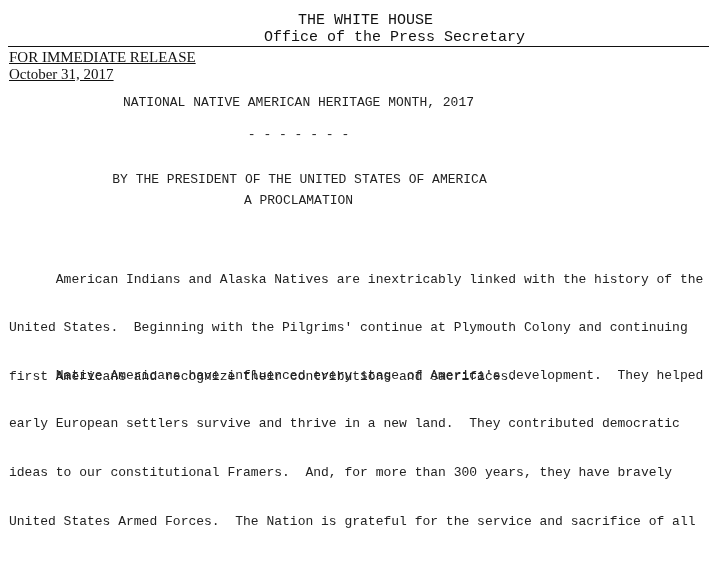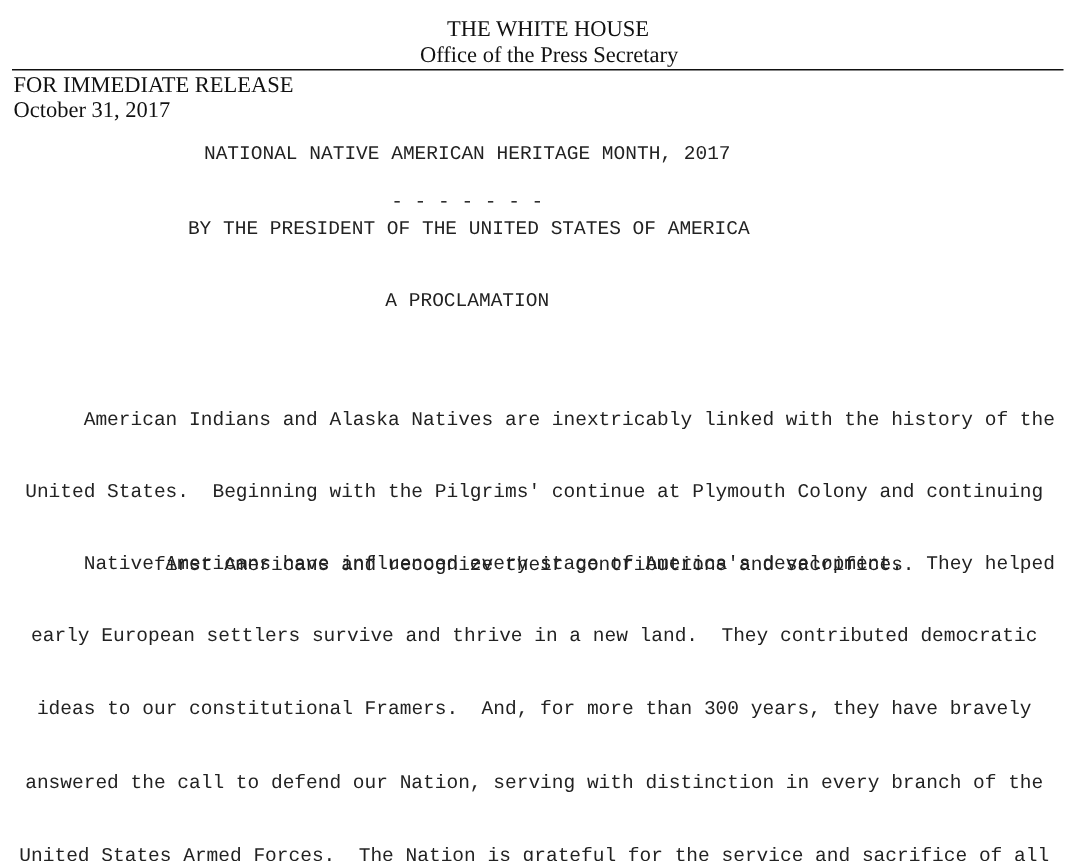--- a/index.html
+++ b/index.html
@@ -1,31 +1,31 @@
 <!DOCTYPE html>
 <html><head>
 <meta charset="utf-8">
 <style>
   html, body { margin: 0; padding: 0; background: #ffffff; }
   body { width: 723px; height: 574px; overflow: hidden; position: relative; color: #1a1a1a; }
   .header { position: absolute; left: 0; top: 10px; width: 723px; }
   .header .title, .header .office {
-    position: absolute; font-family: Liberation Serif, serif;
+    position: absolute; font-family: Liberation Mono, monospace;
     font-size: 15px; line-height: 17px; white-space: nowrap; color: #111;
   }
   .header .title { left: 298px; top: 2px; }
-  .header .office { left: 280px; top: 19px; }
+  .header .office { left: 264px; top: 19px; }
   .rule { position: absolute; left: 8px; top: 46px; width: 701px; height: 0; border-top: 1.5px solid #111; }
-  .release { position: absolute; left: 9px; top: 49px; font-family: "Liberation Serif", "DejaVu Serif", serif; font-size: 15px; line-height: 17px; color: #111; }
+  .release { position: absolute; left: 9px; top: 49px; font-family: "Liberation Serif", "DejaVu Serif", serif; font-size: 15px; line-height: 17px; color: #111; text-decoration: underline; }
   .release div { white-space: nowrap; }
-  .mono { font-family: "Liberation Mono", "DejaVu Sans Mono", monospace; font-size: 13px; white-space: pre; color: #222; text-align: center; }
-  .centered { position: absolute; left: 0; width: 597px; text-align: center; line-height: 16px; padding-left: 13px; }
+  .mono { font-family: "Liberation Mono", "DejaVu Sans Mono", monospace; font-size: 13px; white-space: pre; color: #222; }
+  .centered { position: absolute; left: 0; width: 597px; text-align: center; line-height: 16px; }
   .c1 { top: 95px; left: 0px; }
   .c2 { top: 127px; }
-  .c3 { top: 145px; left: 1px; }
+  .c3 { top: 172px; left: 1px; }
   .c4 { top: 193px; }
   .para { position: absolute; left: 9px; line-height: 16.3px; }
   .p1 { top: 239px; }
   .p2 { top: 335px; }
   .p3 { top: 447px; }
 </style>
 </head>
 <body>
 
 <div class="header">
@@ -46,21 +46,20 @@
 <div class="mono para p1">
   <div>      American Indians and Alaska Natives are inextricably linked with the history of the</div>
   <div>United States.  Beginning with the Pilgrims' continue at Plymouth Colony and continuing</div>
   <div>first Americans and recognize their contributions and sacrifices.</div>
 </div>
 
 <div class="mono para p2">
   <div>      Native Americans have influenced every stage of America's development.  They helped</div>
   <div>early European settlers survive and thrive in a new land.  They contributed democratic</div>
   <div>ideas to our constitutional Framers.  And, for more than 300 years, they have bravely</div>
-  <div>answered the call to defend our Nation, serving with distinction in every branch of the</div>
   <div>United States Armed Forces.  The Nation is grateful for the service and sacrifice of all</div>
   
 </div>
 
 <div class="mono para p3">
   
   
   
   
   

